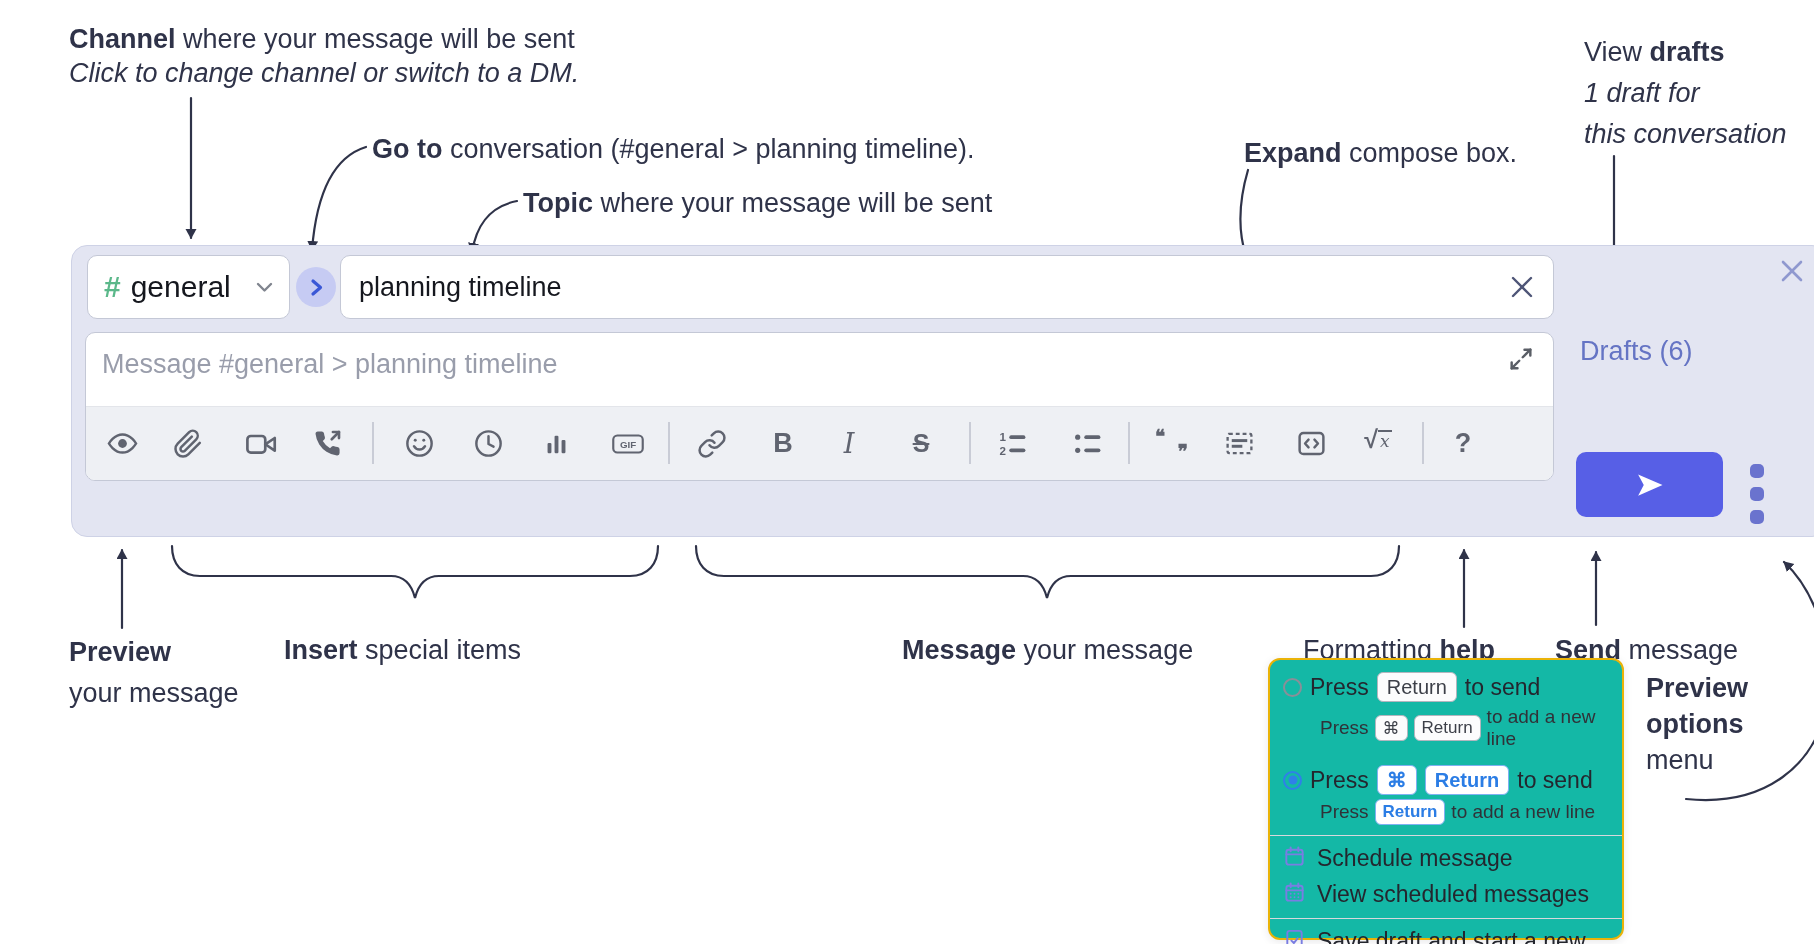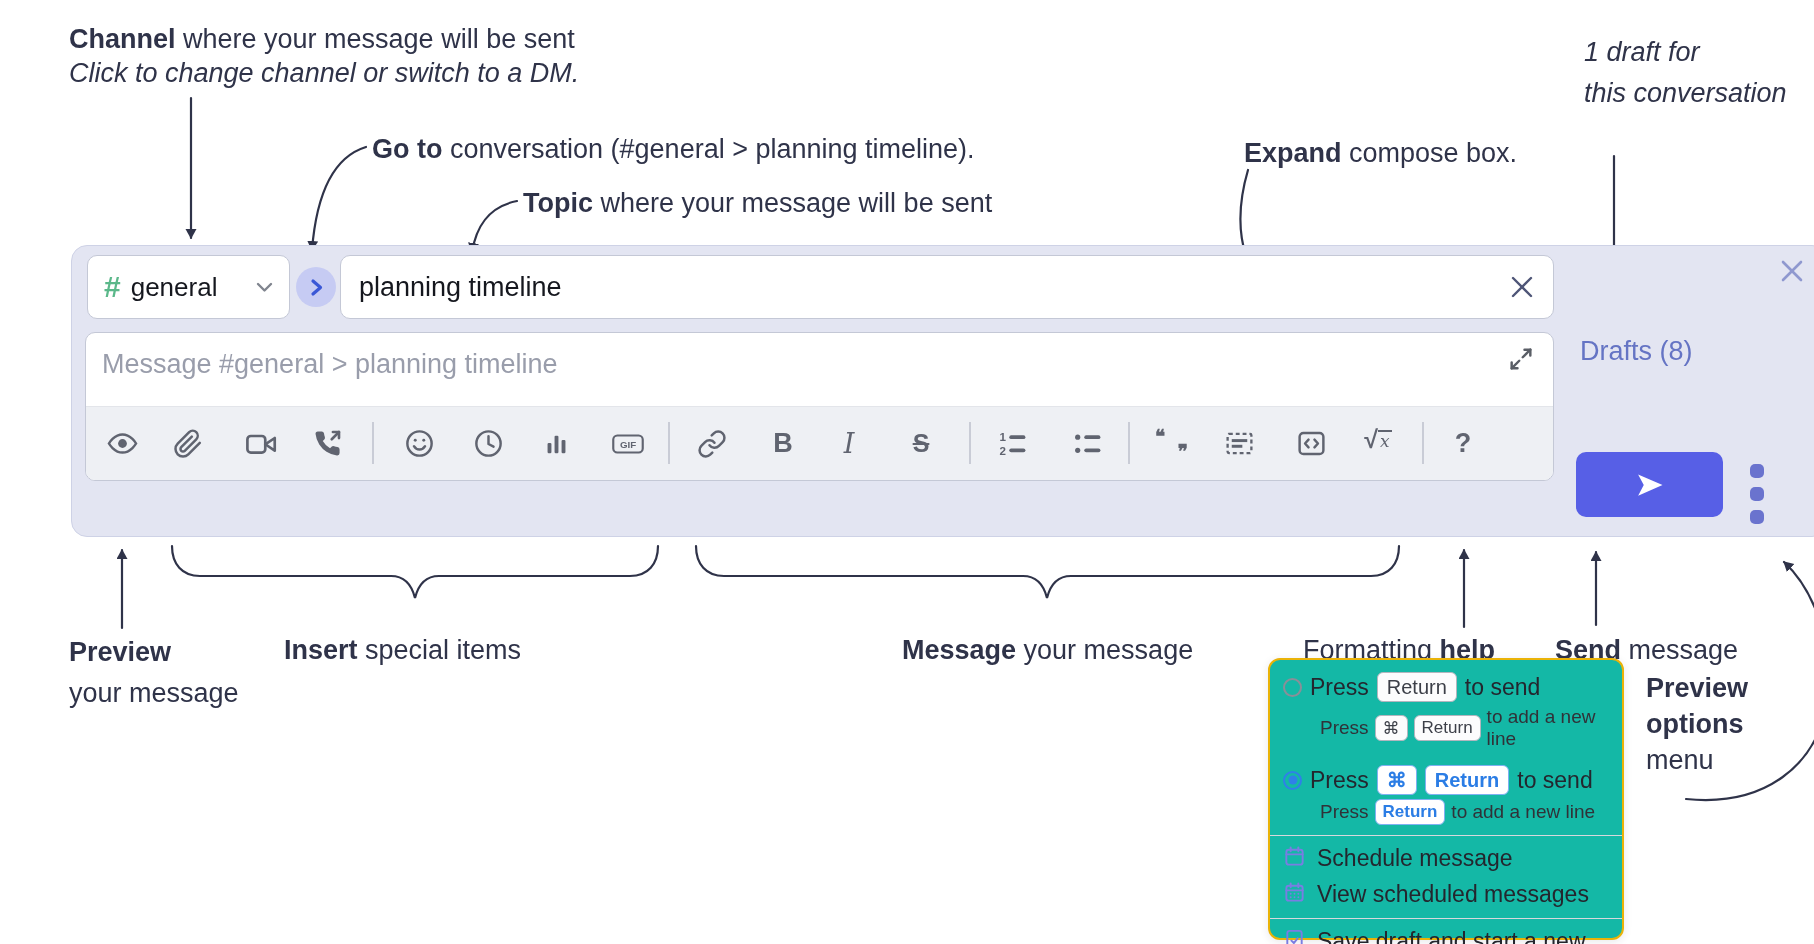--- a/index.html
+++ b/index.html
@@ -14,21 +14,21 @@
   .overlay{position:absolute;left:0;top:0;pointer-events:none;}
 
   
   .compose{position:absolute;left:35px;top:245px;width:1757px;height:292px;
            background:#e3e5f2;border:1px solid #ced2e6;border-radius:16px;box-sizing:border-box;}
   .whitebox{background:#fff;border:1px solid #c4c8d6;border-radius:10px;box-sizing:border-box;}
 
   .channel-btn{position:absolute;left:15px;top:9px;width:203px;height:64px;display:flex;
                align-items:center;padding:0 16px;cursor:pointer;}
   .hash{font-size:30px;font-weight:700;color:#5bb88a;margin-right:10px;}
-  .channel-name{font-size:26px;color:#15171e;}
+  .channel-name{font-size:30px;color:#15171e;}
   .chev-down{margin-left:auto;display:flex;}
 
   .goto-btn{position:absolute;left:224px;top:21px;width:40px;height:40px;border-radius:50%;
             background:#c6cbf3;display:flex;align-items:center;justify-content:center;cursor:pointer;}
 
   .topic-box{position:absolute;left:268px;top:9px;width:1214px;height:64px;display:flex;align-items:center;padding:0 18px;}
   .topic-input{border:none;outline:none;flex:1;font-size:27px;color:#15171e;background:transparent;
                font-family:"Liberation Sans",sans-serif;padding:0;}
   .topic-clear{display:flex;margin-left:12px;cursor:pointer;}
 
@@ -115,20 +115,21 @@
 
   <div class="ann" style="left:487px;top:186px;">
     <span class="b">Topic</span><span> where your message will be sent</span>
   </div>
 
   <div class="ann" style="left:1208px;top:136px;">
     <span class="b">Expand</span><span> compose box.</span>
   </div>
 
   <div class="ann" style="left:1548px;top:32px;line-height:41px;">
+    <div><span>View </span><span class="b">drafts</span></div>
     <div class="it">1 draft for</div>
     <div class="it">this conversation</div>
   </div>
 
   <div class="ann" style="left:33px;top:632px;line-height:41px;">
     <div class="b">Preview</div>
     <div>your message</div>
   </div>
 
   <div class="ann" style="left:248px;top:633px;">
@@ -303,21 +304,21 @@
         </span>
         <span class="ti math-ic" style="left:1275px;">
           <span class="sqrt">√</span>
             <span class="mx">x</span>
         </span>
         <span class="tdv" style="left:1336px;"></span>
         <span class="ti g-help" style="left:1360px;">?</span>
       </div>
     </div>
 
-    <div class="drafts-link">Drafts (8)</div>
+    <div class="drafts-link">Drafts (6)</div>
 
     <div class="send-btn">
       <svg width="32" height="30" viewBox="0 0 24 24">
         <polygon points="2.5,3.5 22,12 2.5,20.5 7,12" fill="#ffffff"></polygon>
       </svg>
     </div>
 
     <div class="kebab">
       <i></i>
         <i></i>

